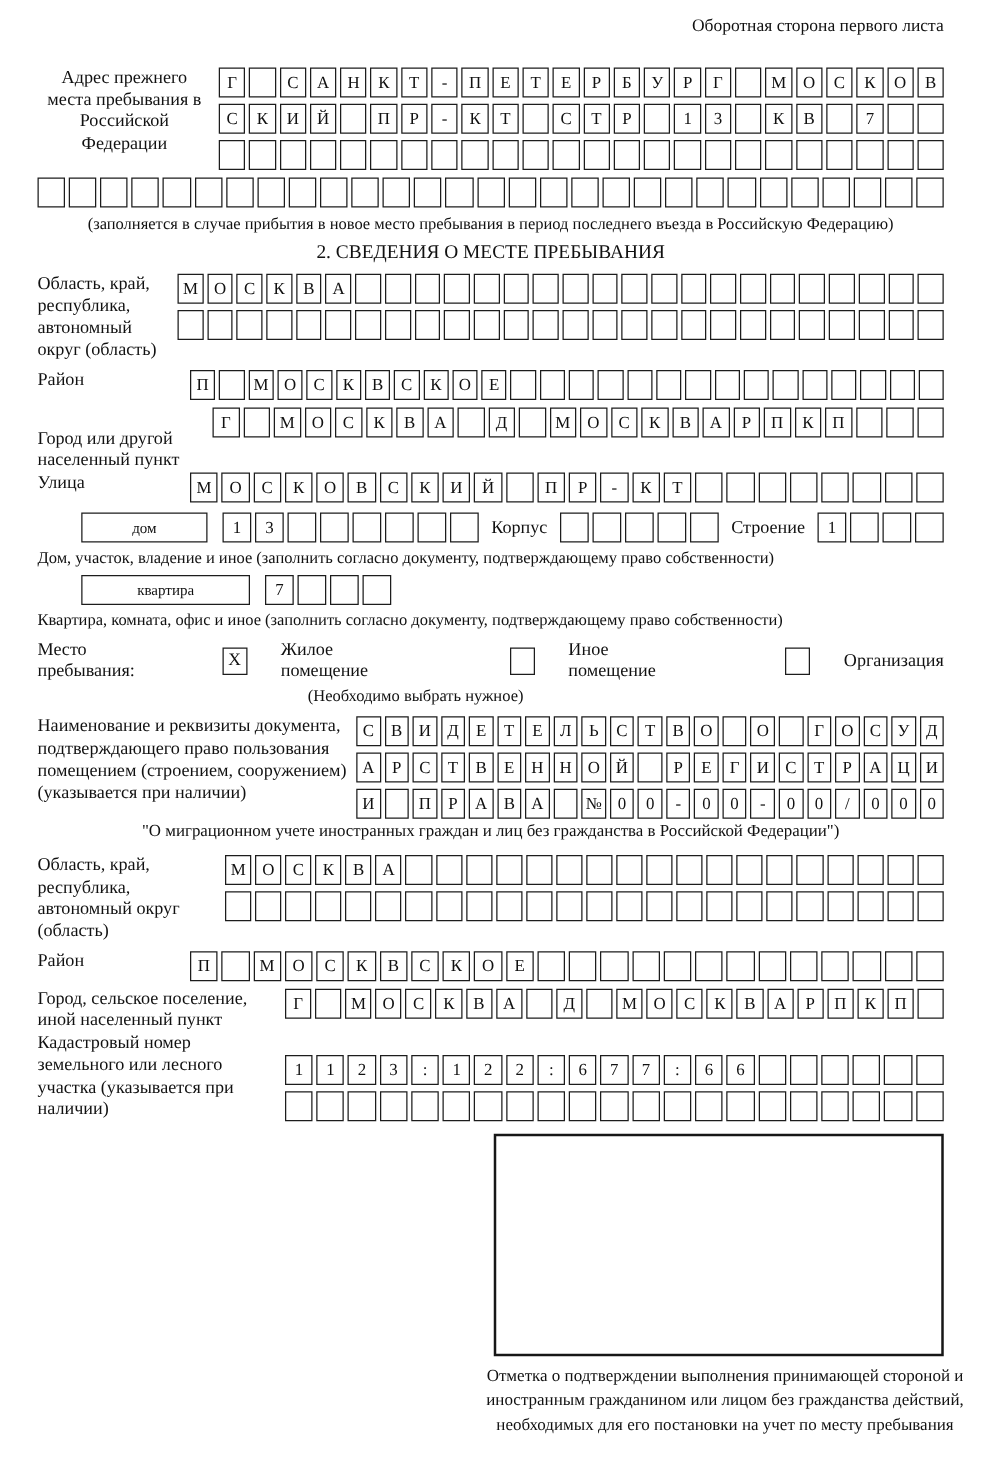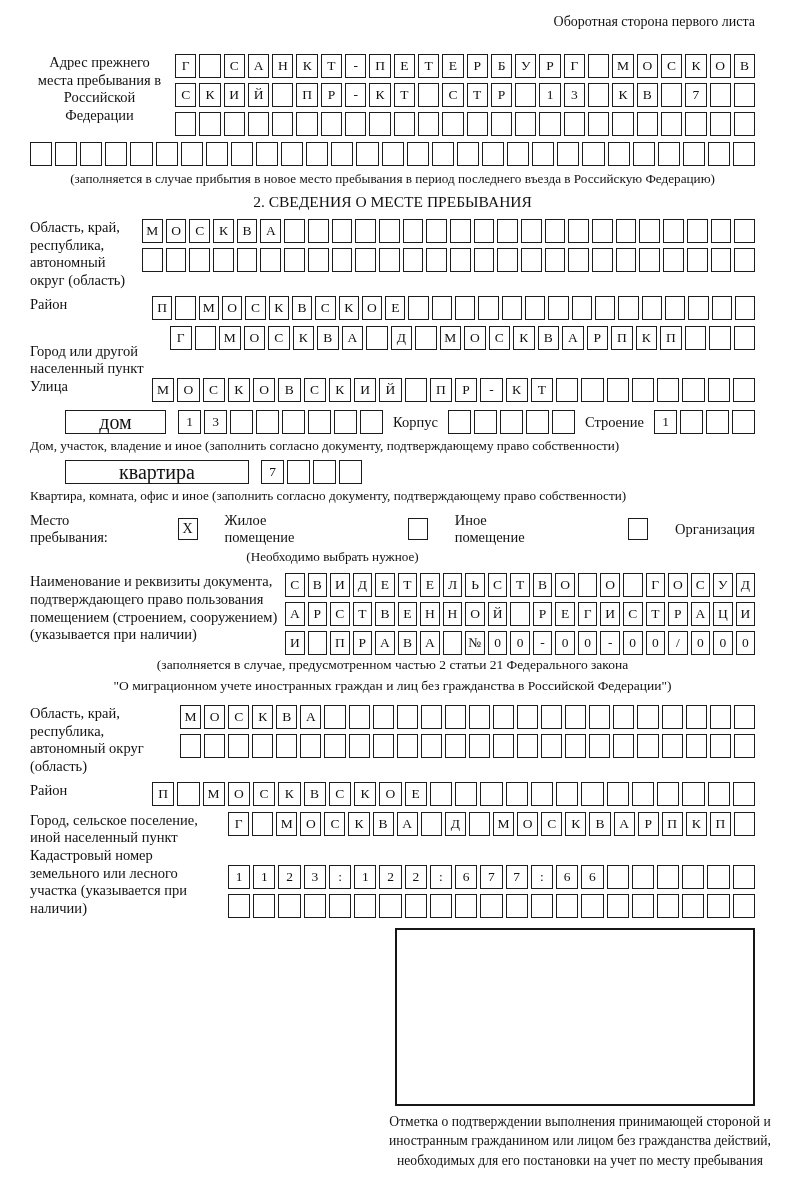--- a/index.html
+++ b/index.html
@@ -20,23 +20,23 @@
 
   .w145{width:145px;text-align:center;} .w112{width:112px;} .w122{width:122px;} .w140{width:140px;margin-top:17px;}
   .w255{width:255px;} .w150{width:150px;} .w198{width:198px;}
 
   .note{font-size:13.2px; text-align:center; margin:4px 0 2px 0;}
   .h2{font-size:15.5px; font-weight:normal; text-align:center; margin:6px 0 8px 0;}
   .mt{margin-top:6px;}
 
   .domrow{display:flex; align-items:center; gap:4px; margin:8px 0 0 35px;}
   .fieldbox{border:1.5px solid #1c1c1c; height:24px; display:flex; align-items:center;
-            justify-content:center; font-size:20px; box-sizing:border-box;}
+            justify-content:center; font-size:12px; box-sizing:border-box;}
   .fb-dom{width:135px; margin-right:8px;}
-  .fb-kv{width:184px; margin-right:8px;}
+  .fb-kv{width:135px; margin-right:8px;}
   .inline-lbl{font-size:14.5px; padding:0 6px;}
   .capt{font-size:13.2px; margin:4px 0 6px 0;}
 
   .mesto{display:flex; align-items:center; gap:27px; margin-top:8px; font-size:14.5px;}
   .chk{width:20px; height:22px; border:1.5px solid #1c1c1c; display:flex;
        align-items:center; justify-content:center; font-size:14px; box-sizing:border-box;}
   .gap{width:14px;}
   .mesto-note{text-align:center; font-size:13.2px; margin:3px 120px 8px 0;}
 
   .fact-h{font-size:15px; font-weight:bold; text-align:center; margin:14px 0 10px 0;}
@@ -456,21 +456,20 @@
           <span class="cell">0</span>
           <span class="cell">0</span>
           <span class="cell">/</span>
           <span class="cell">0</span>
           <span class="cell">0</span>
           <span class="cell">0</span>
         </div>
     </div>
   </div>
 
-  <div class="fact-note">(заполняется в случае, предусмотренном частью 2 статьи 21 Федерального закона</div>
   <div class="fact-note" style="margin-bottom:8px">"О миграционном учете иностранных граждан и лиц без гражданства в Российской Федерации")</div>
 
   <div class="blk">
     <div class="lbl w150">Область, край, республика, автономный округ (область)</div>
     <div class="rows">
       <div class="cells">
           <span class="cell">М</span>
           <span class="cell">О</span>
           <span class="cell">С</span>
           <span class="cell">К</span>

